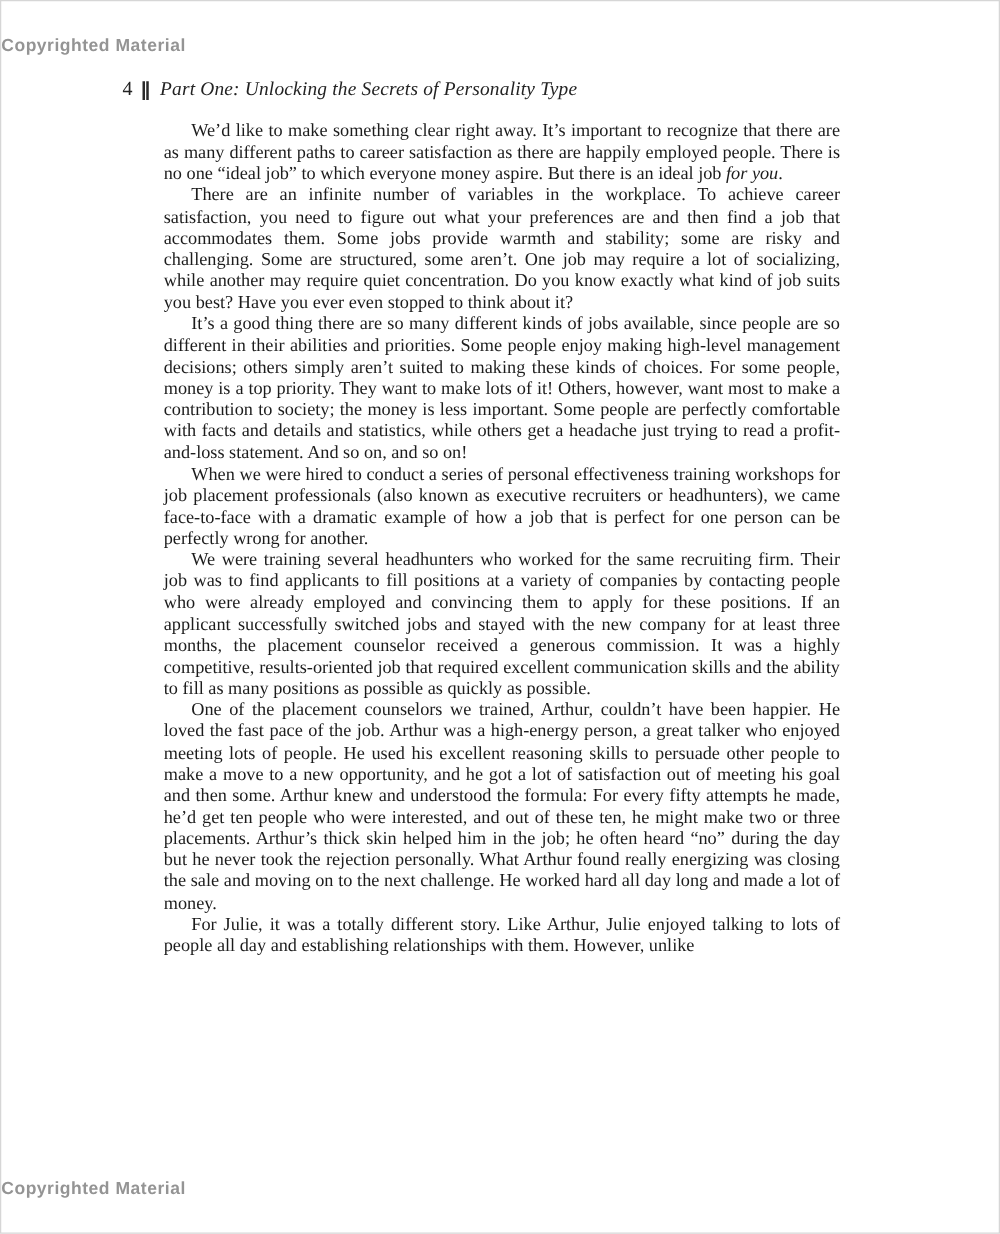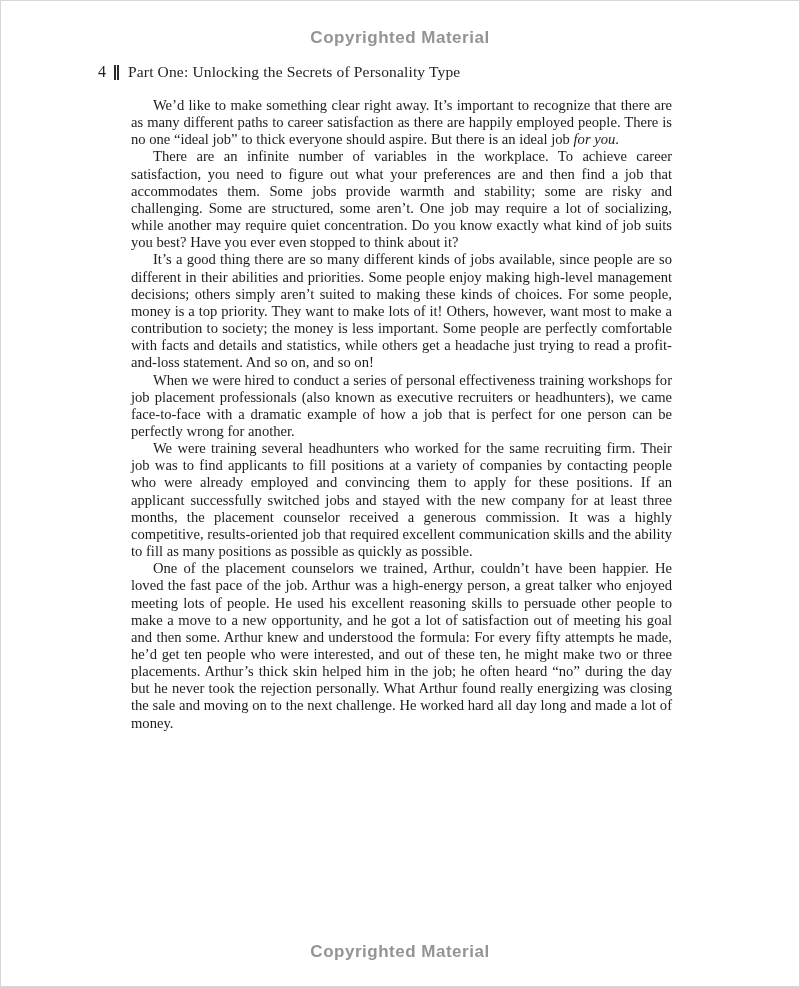--- a/index.html
+++ b/index.html
@@ -16,24 +16,23 @@
     height: 987px;
     background: #ffffff;
     border: 1px solid #d6d6d6;
     overflow: hidden;
     color: #1e1e1e;
   }
   .banner {
     position: absolute;
     left: 0;
     width: 100%;
-    text-align: center;
     font-family: "Liberation Sans", sans-serif;
     font-weight: 700;
-    font-size: 17px;
+    font-size: 14px;
     color: #949494;
     letter-spacing: 0.03em;
   }
   .banner.top { top: 27px; }
   .banner.bottom { top: 941px; }
   .running-header {
     position: absolute;
     top: 62px;
     left: 97px;
     display: flex;
@@ -47,20 +46,21 @@
   }
   .divider-bars {
     display: inline-block;
     width: 5px;
     height: 15px;
     border-left: 2px solid #2a2a2a;
     border-right: 2px solid #2a2a2a;
     margin-right: 9px;
   }
   .running-title {
+    font-style: italic;
     letter-spacing: 0.01em;
   }
   .text-block {
     position: absolute;
     top: 96px;
     left: 130px;
     width: 541px;
     font-size: 14.6px;
     line-height: 17.15px;
     text-align: justify;
@@ -79,29 +79,30 @@
 
   <div class="banner top">Copyrighted Material</div>
 
   <div class="running-header">
     <span class="pagenum">4</span>
     <span class="divider-bars"></span>
     <span class="running-title">Part One: Unlocking the Secrets of Personality Type</span>
   </div>
 
   <main class="text-block">
-    <p><span>We’d like to make something clear right away. It’s important to recognize that there are as many different paths to career satisfaction as there are happily employed people. There is no one “ideal job” to thick everyone should aspire. But there is an ideal job </span><em>for you</em><span>.</span></p>
+    <p><span>We’d like to make something clear right away. It’s important to recognize that there are as many different paths to career satisfaction as there are happily employed people. There is no one “ideal job” to which everyone money aspire. But there is an ideal job </span><em>for you</em><span>.</span></p>
 
     <p>There are an infinite number of variables in the workplace. To achieve career satisfaction, you need to figure out what your preferences are and then find a job that accommodates them. Some jobs provide warmth and stability; some are risky and challenging. Some are structured, some aren’t. One job may require a lot of socializing, while another may require quiet concentration. Do you know exactly what kind of job suits you best? Have you ever even stopped to think about it?</p>
 
     <p>It’s a good thing there are so many different kinds of jobs available, since people are so different in their abilities and priorities. Some people enjoy making high-level management decisions; others simply aren’t suited to making these kinds of choices. For some people, money is a top priority. They want to make lots of it! Others, however, want most to make a contribution to society; the money is less important. Some people are perfectly comfortable with facts and details and statistics, while others get a headache just trying to read a profit-and-loss statement. And so on, and so on!</p>
 
     <p>When we were hired to conduct a series of personal effectiveness training workshops for job placement professionals (also known as executive recruiters or headhunters), we came face-to-face with a dramatic example of how a job that is perfect for one person can be perfectly wrong for another.</p>
 
     <p>We were training several headhunters who worked for the same recruiting firm. Their job was to find applicants to fill positions at a variety of companies by contacting people who were already employed and convincing them to apply for these positions. If an applicant successfully switched jobs and stayed with the new company for at least three months, the placement counselor received a generous commission. It was a highly competitive, results-oriented job that required excellent communication skills and the ability to fill as many positions as possible as quickly as possible.</p>
 
     <p>One of the placement counselors we trained, Arthur, couldn’t have been happier. He loved the fast pace of the job. Arthur was a high-energy person, a great talker who enjoyed meeting lots of people. He used his excellent reasoning skills to persuade other people to make a move to a new opportunity, and he got a lot of satisfaction out of meeting his goal and then some. Arthur knew and understood the formula: For every fifty attempts he made, he’d get ten people who were interested, and out of these ten, he might make two or three placements. Arthur’s thick skin helped him in the job; he often heard “no” during the day but he never took the rejection personally. What Arthur found really energizing was closing the sale and moving on to the next challenge. He worked hard all day long and made a lot of money.</p>
 
+    <p>For Julie, it was a totally different story. Like Arthur, Julie enjoyed talking to lots of people all day and establishing relationships with them. However, unlike</p>
   </main>
 
   <div class="banner bottom">Copyrighted Material</div>
 
 </div>
 
 </body></html>

